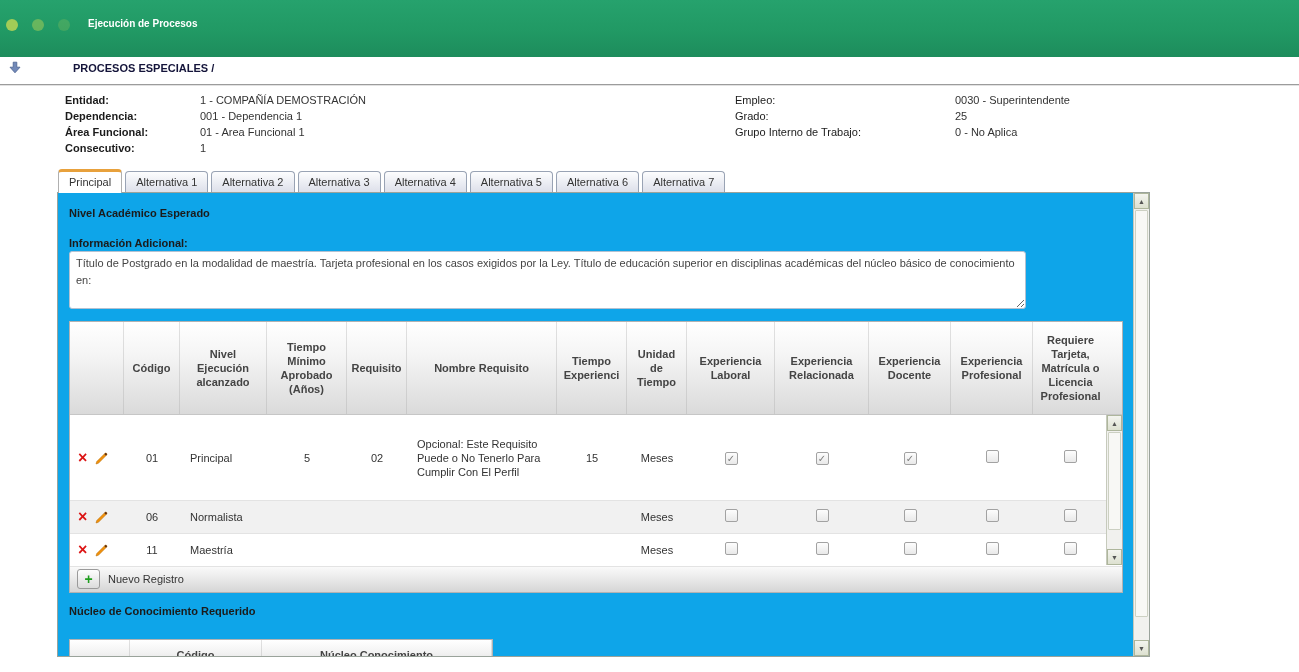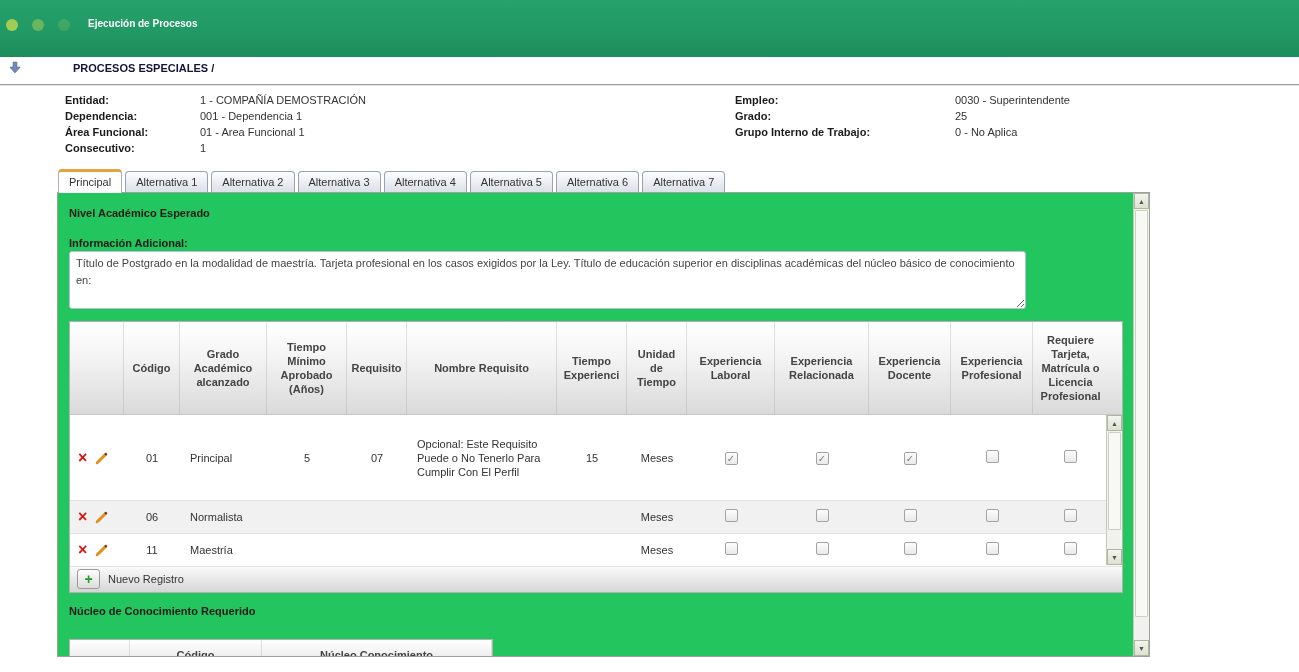--- a/index.html
+++ b/index.html
@@ -21,34 +21,34 @@
   .crumb-text{position:absolute;left:30px;top:5px;font-weight:bold;color:#14143a;font-size:11px;cursor:pointer;padding-left:43px;}
   .rule{position:absolute;left:0;top:84px;width:1299px;height:0;
         border-top:1px solid #9c9c9c;border-bottom:1px solid #e2e2e2;}
 
   
   .info-col{position:absolute;top:92px;}
   .info-left{left:65px;width:620px;}
   .info-right{left:735px;width:520px;}
   .info-row{display:flex;height:16px;line-height:16px;}
   .info-left  .info-label{width:135px;font-weight:bold;color:#1b1b1b;}
-  .info-right .info-label{width:220px;font-weight:bold;color:#1b1b1b;}
+  .info-right .info-label{width:220px;font-weight:normal;color:#1b1b1b;}
   .info-value{color:#333;}
 
   
   .tab-bar{position:absolute;left:58px;top:169px;display:flex;align-items:flex-end;gap:3px;z-index:3;}
   .tab{border:1px solid #99a3b4;border-bottom:none;border-radius:4px 4px 0 0;
        padding:0 10px;height:20px;line-height:20px;color:#333;cursor:pointer;
        background:linear-gradient(180deg,#fdfdfe 0%,#e9ebf2 60%,#dde0ea 100%);}
   .tab.active{border:1px solid #b0b0b0;border-bottom:none;border-top:3px solid #e8a13c;
        background:#fff;height:21px;line-height:20px;margin-bottom:-1px;z-index:4;}
 
   
   .panel{position:absolute;left:57px;top:192px;width:1093px;height:465px;
-         background:#22c55e;border:1px solid #9aa39b;box-sizing:border-box;overflow:hidden;z-index:2;padding-left:23px;}
+         background:#0ea5e9;border:1px solid #9aa39b;box-sizing:border-box;overflow:hidden;z-index:2;padding-left:23px;}
   .sec-title{position:absolute;left:11px;top:14px;font-weight:bold;color:#1b1b1b;}
   .addinfo-label{position:absolute;left:11px;top:44px;font-weight:bold;color:#1b1b1b;text-align:center;}
   .addinfo-text{position:absolute;left:11px;top:58px;width:957px;height:58px;box-sizing:border-box;
         border:1px solid #b3c1d1;border-radius:3px;resize:both;padding:3px 6px;
         font-family:"Liberation Sans","DejaVu Sans",sans-serif;font-size:11px;color:#444;line-height:17px;overflow:hidden;}
 
   
   .grid1{position:absolute;left:11px;top:128px;width:1054px;box-sizing:border-box;
          border:1px solid #b2b2b2;background:#fff;}
   .ghead{display:flex;height:92px;border-bottom:1px solid #c6c6c6;
@@ -163,21 +163,21 @@
 
   <div class="panel">
     <div class="sec-title">Nivel Académico Esperado</div>
     <div class="addinfo-label">Información Adicional:</div>
     <textarea class="addinfo-text" style="">Título de Postgrado en la modalidad de maestría. Tarjeta profesional en los casos exigidos por la Ley. Título de educación superior en disciplinas académicas del núcleo básico de conocimiento en:</textarea>
 
     <div class="grid1">
       <div class="ghead">
           <div class="hcell" style="width: 54px;"></div>
           <div class="hcell" style="width: 56px;">Código</div>
-          <div class="hcell" style="width: 87px;">Grado Académico alcanzado</div>
+          <div class="hcell" style="width: 87px;">Nivel Ejecución alcanzado</div>
           <div class="hcell" style="width: 80px; text-align: center;">Tiempo Mínimo Aprobado (Años)</div>
           <div class="hcell" style="width: 60px; text-align: center;">Requisito</div>
           <div class="hcell" style="width: 150px; text-align: center;">Nombre Requisito</div>
           <div class="hcell" style="width: 70px;">Tiempo Experienci</div>
           <div class="hcell" style="width: 60px;">Unidad de Tiempo</div>
           <div class="hcell" style="width: 88px;">Experiencia Laboral</div>
           <div class="hcell" style="width: 94px;">Experiencia Relacionada</div>
           <div class="hcell" style="width: 82px;">Experiencia Docente</div>
           <div class="hcell" style="width: 82px;">Experiencia Profesional</div>
           <div class="hcell" style="width: 75px;">Requiere Tarjeta, Matrícula o Licencia Profesional</div>
@@ -187,21 +187,21 @@
             <div class="cell c-actions" style="width: 54px;">
               <span class="icon-x">×</span>
               <span class="icon-pencil"><svg width="14" height="14" viewBox="0 0 14 14">
                   <path d="M1 13 L3.4 12.3 L11.6 4.1 A1.2 1.2 0 0 0 9.9 2.4 L1.7 10.6 Z" fill="#f0900a" stroke="#b36a08" stroke-width="0.5"></path>
                   <path d="M9.9 2.4 a1.2 1.2 0 0 1 1.7 1.7 l-0.6 0.6 -1.7 -1.7 z" fill="#5a2e10"></path>
                 </svg></span>
             </div>
             <div class="cell c-center" style="width: 56px;">01</div>
             <div class="cell c-left" style="width: 87px;">Principal</div>
             <div class="cell c-center" style="width: 80px;">5</div>
-            <div class="cell c-center" style="width: 60px;">07</div>
+            <div class="cell c-center" style="width: 60px;">02</div>
             <div class="cell c-left" style="width: 150px;">Opcional: Este Requisito Puede o No Tenerlo Para Cumplir Con El Perfil</div>
             <div class="cell c-center" style="width: 70px;">15</div>
             <div class="cell c-center" style="width: 60px;">Meses</div>
             <div class="cell c-center" style="width: 88px;"><span class="cb checked">✓</span></div>
             <div class="cell c-center" style="width: 94px;"><span class="cb checked">✓</span></div>
             <div class="cell c-center" style="width: 82px;"><span class="cb checked">✓</span></div>
             <div class="cell c-center" style="width: 82px;"><span class="cb"></span></div>
             <div class="cell c-center" style="width: 75px;"><span class="cb"></span></div>
           </div>
           <div class="grow">

